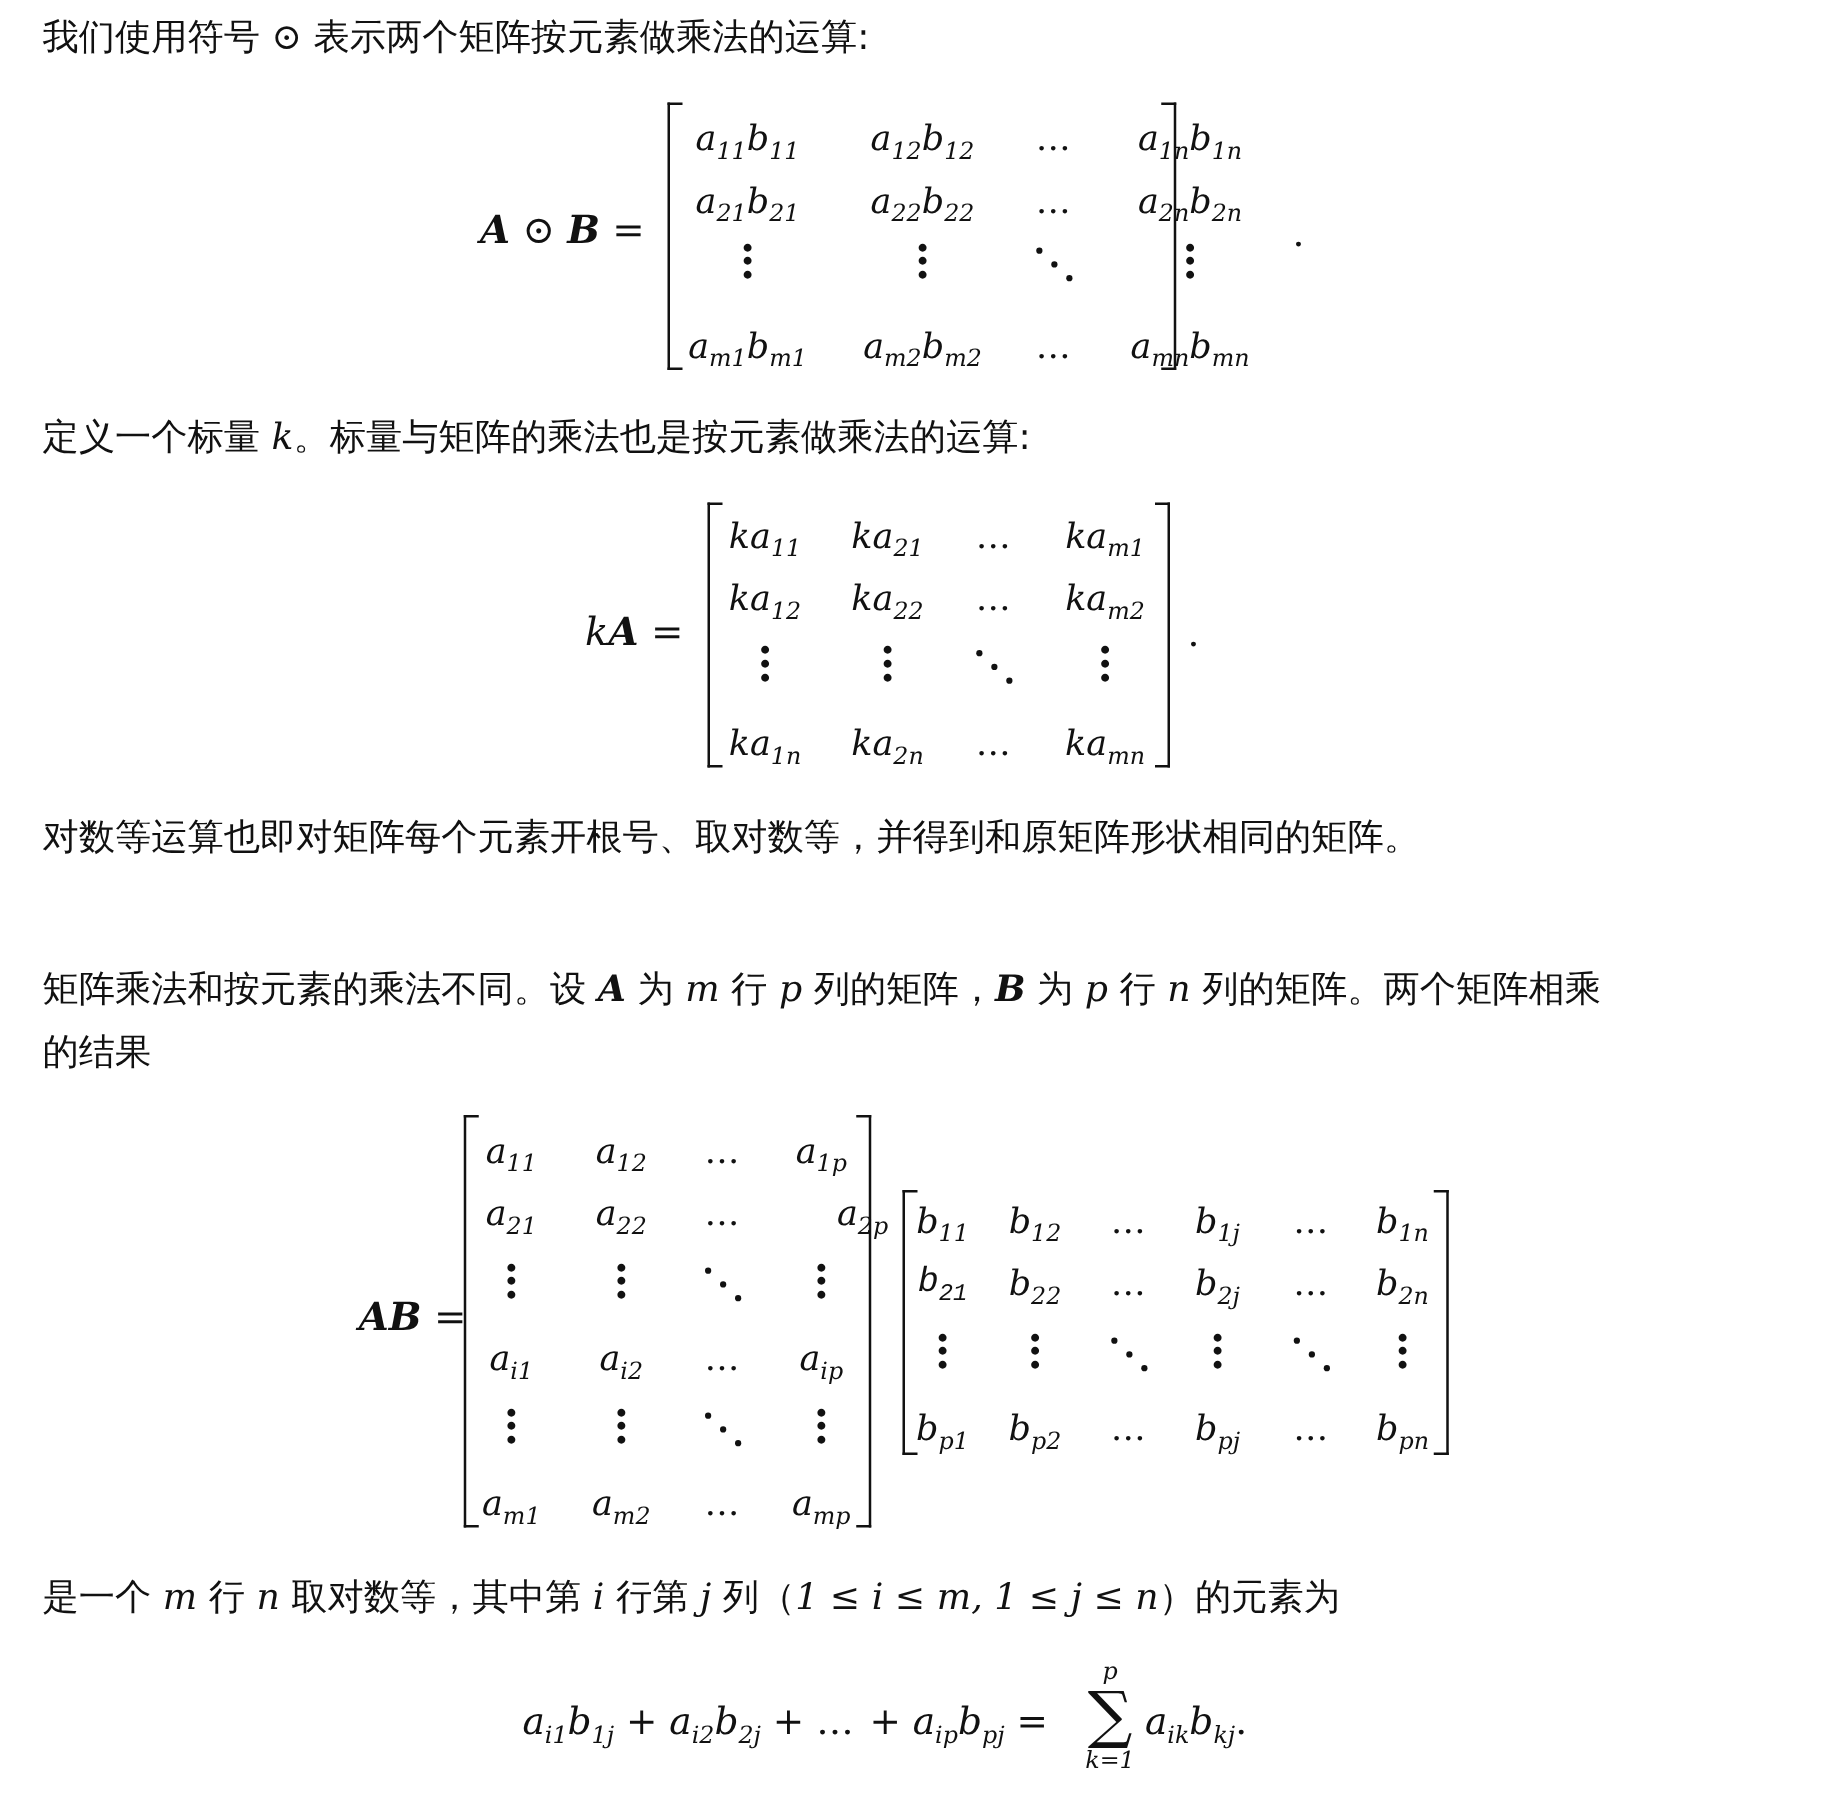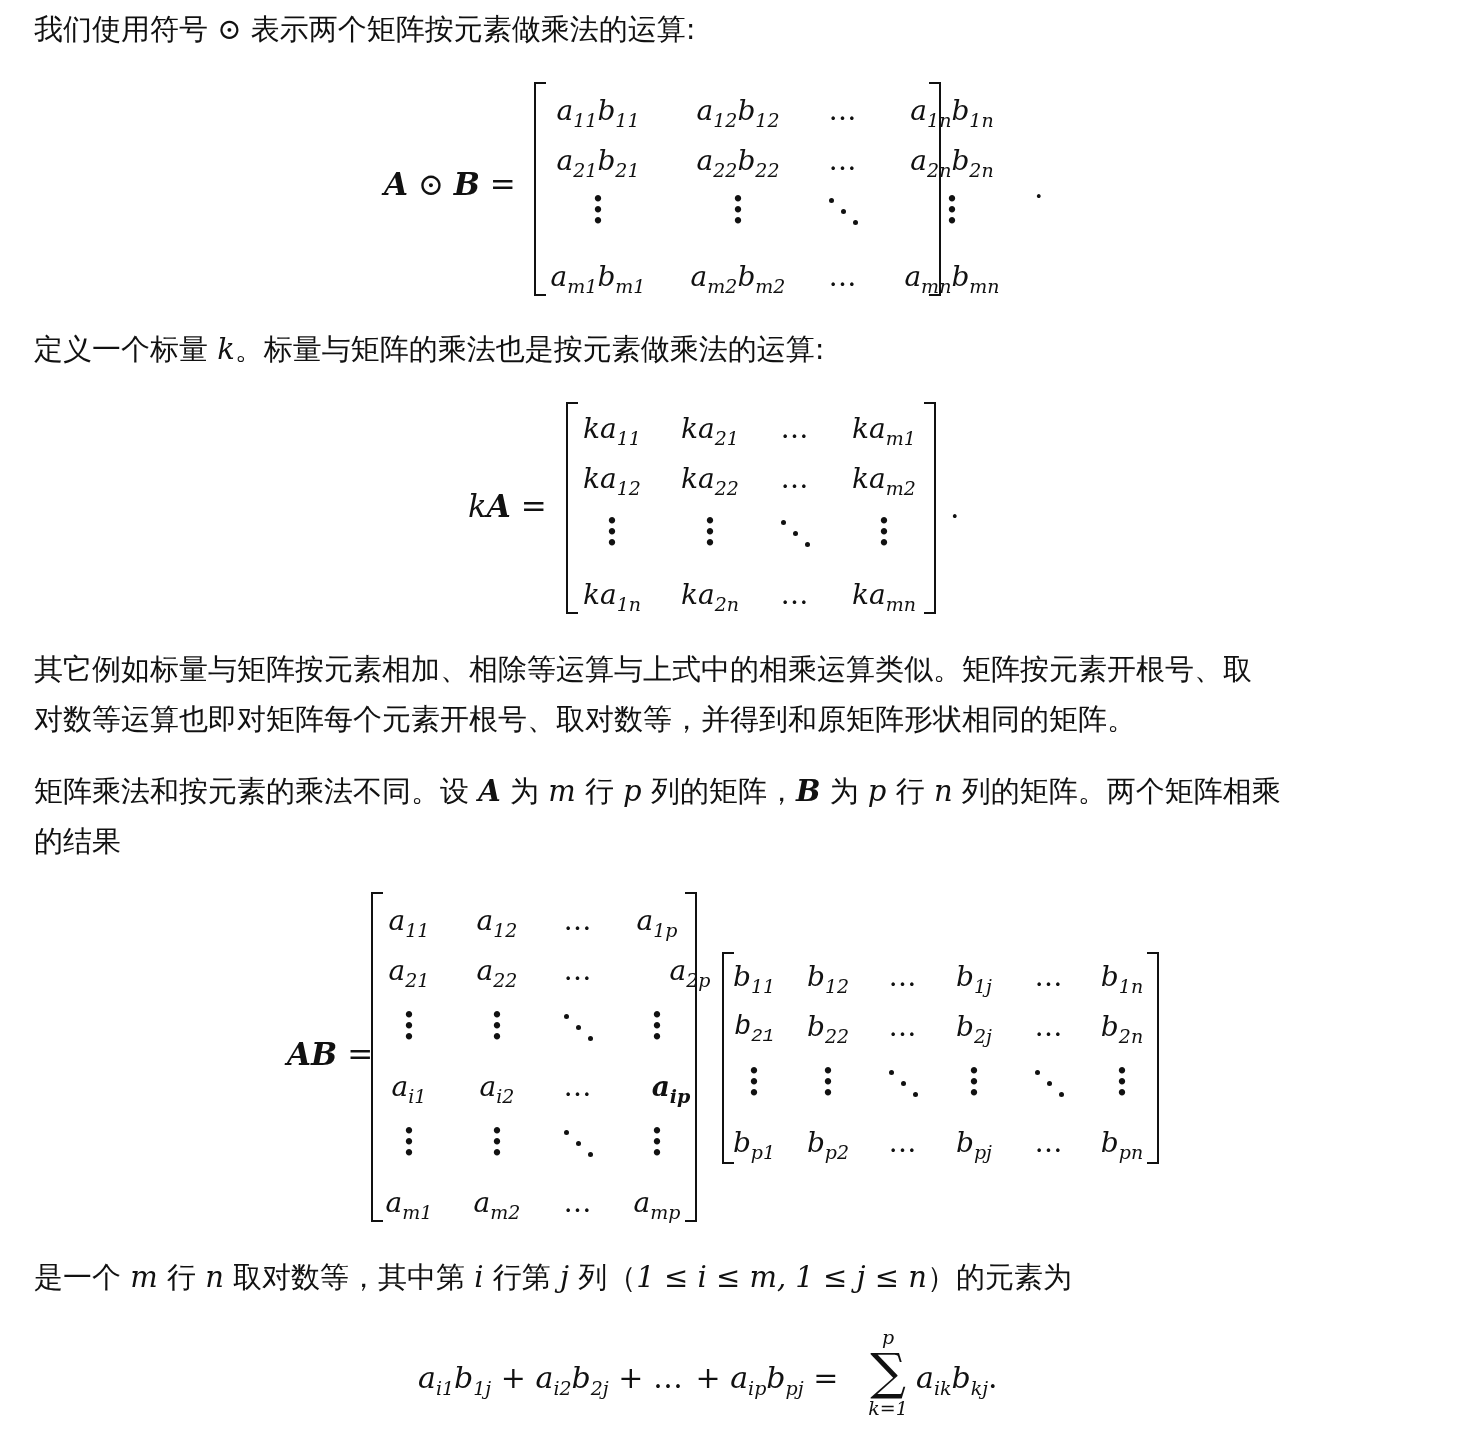--- a/index.html
+++ b/index.html
@@ -87,21 +87,20 @@
       <div class="cell" style="left: 318px; top: 114px;"><span class="vdots">•<br>•<br>•</span></div>
       <div class="cell" style="left: 46px; top: 176px;"><span><span>ka</span><sub>1n</sub></span></div>
       <div class="cell" style="left: 144px; top: 176px;"><span><span>ka</span><sub>2n</sub></span></div>
       <div class="cell" style="left: 230px; top: 176px;"><span class="dots">…</span></div>
       <div class="cell" style="left: 318px; top: 176px;"><span><span>ka</span><sub>mn</sub></span></div>
     </div>
   <div class="period" style="left:950px; top:490px;">.</div>
 </div>
 
 <div class="para" style="top:644px;">
-  <div>其它例如标量与矩阵按元素相加、相除等运算与上式中的相乘运算类似。矩阵按元素开根号、取</div>
   <div>对数等运算也即对矩阵每个元素开根号、取对数等，并得到和原矩阵形状相同的矩阵。</div>
 </div>
 
 <div class="para" style="top:766px;">
   <div>
     <span>矩阵乘法和按元素的乘法不同。设 </span><span class="mb">A</span><span> 为 </span><span class="mi">m</span><span> 行 </span><span class="mi">p</span><span> 列的矩阵，</span><span class="mb">B</span><span> 为 </span><span class="mi">p</span><span> 行 </span><span class="mi">n</span><span> 列的矩阵。两个矩阵相乘</span>
   </div>
   <div>的结果</div>
 </div>
 
@@ -121,21 +120,21 @@
       <div class="cell" style="left: 126px; top: 62px;"><span><span>a</span><sub>22</sub></span></div>
       <div class="cell" style="left: 208px; top: 62px;"><span class="dots">…</span></div>
       <div class="cell" style="left: 286px; top: 62px; margin-left: 33px;"><span><span>a</span><sub>2p</sub></span></div>
       <div class="cell" style="left: 38px; top: 118px;"><span class="vdots">•<br>•<br>•</span></div>
       <div class="cell" style="left: 126px; top: 118px;"><span class="vdots">•<br>•<br>•</span></div>
       <div class="cell" style="left: 208px; top: 118px;"><span class="ddots"><i style="left:2px;top:4px"></i><i style="left:14px;top:15px"></i><i style="left:26px;top:26px"></i></span></div>
       <div class="cell" style="left: 286px; top: 118px;"><span class="vdots">•<br>•<br>•</span></div>
       <div class="cell" style="left: 38px; top: 178px;"><span><span>a</span><sub>i1</sub></span></div>
       <div class="cell" style="left: 126px; top: 178px;"><span><span>a</span><sub>i2</sub></span></div>
       <div class="cell" style="left: 208px; top: 178px;"><span class="dots">…</span></div>
-      <div class="cell" style="left: 300px; top: 178px; font-weight: bold;"><span><span>a</span><sub>ip</sub></span></div>
+      <div class="cell" style="left: 286px; top: 178px;"><span><span>a</span><sub>ip</sub></span></div>
       <div class="cell" style="left: 38px; top: 234px;"><span class="vdots">•<br>•<br>•</span></div>
       <div class="cell" style="left: 126px; top: 234px;"><span class="vdots">•<br>•<br>•</span></div>
       <div class="cell" style="left: 208px; top: 234px;"><span class="ddots"><i style="left:2px;top:4px"></i><i style="left:14px;top:15px"></i><i style="left:26px;top:26px"></i></span></div>
       <div class="cell" style="left: 286px; top: 234px;"><span class="vdots">•<br>•<br>•</span></div>
       <div class="cell" style="left: 38px; top: 294px;"><span><span>a</span><sub>m1</sub></span></div>
       <div class="cell" style="left: 126px; top: 294px;"><span><span>a</span><sub>m2</sub></span></div>
       <div class="cell" style="left: 208px; top: 294px;"><span class="dots">…</span></div>
       <div class="cell" style="left: 286px; top: 294px;"><span><span>a</span><sub>mp</sub></span></div>
     </div>
   <div class="matrix" id="m4" style="left:722px; top:952px; width:437px; height:212px;">

